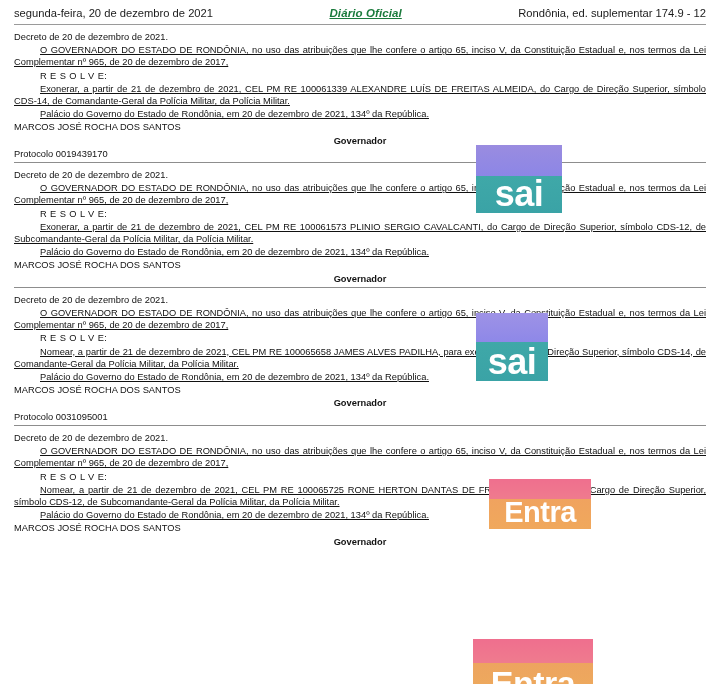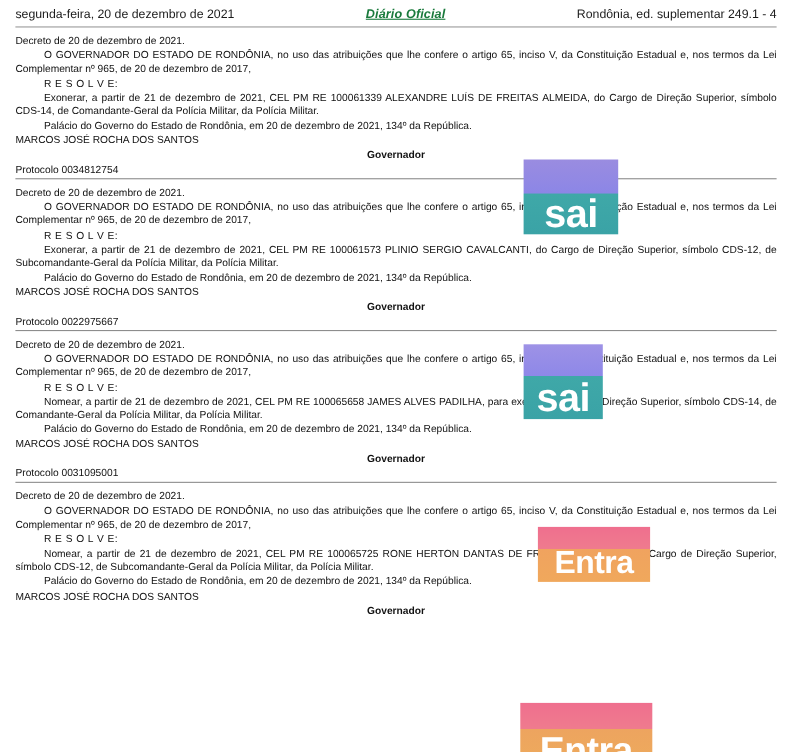--- a/index.html
+++ b/index.html
@@ -50,21 +50,21 @@
     padding: 6px 14px 0 14px;
   }
   .act p {
     margin: 0 0 1px 0;
     font-size: 9.3px;
     line-height: 12.2px;
     color: #111;
     text-align: justify;
   }
   .ctr { text-align: center; }
-  .indent { text-indent: 26px; }
+  .indent { text-indent: 26px; text-decoration: underline; }
   .resolve {
     padding-left: 26px;
     letter-spacing: .4px;
   }
   .sig-name { text-align: right; }
   .sig-role { text-align: center !important; font-weight: bold; }
   .protocol {
     text-align: right;
     font-size: 8.6px;
     color: #222;
@@ -112,45 +112,44 @@
   .grad-d { background: linear-gradient(180deg, #ef6f8e 0%, #ef7b8e 38%, #eda45f 39%, #eeac5c 100%); }
 </style>
 </head>
 <body>
 
 <div class="page">
 
   <div class="masthead">
     <div class="date">segunda-feira, 20 de dezembro de 2021</div>
     <div class="title">Diário Oficial</div>
-    <div class="edition">Rondônia, ed. suplementar 249.1 - 4</div>
+    <div class="edition">Rondônia, ed. suplementar 174.9 - 12</div>
   </div>
   <hr class="rule">
 
   <div class="act">
     <p class="ctr">Decreto de 20 de dezembro de 2021.</p>
     <p class="indent">O GOVERNADOR DO ESTADO DE RONDÔNIA, no uso das atribuições que lhe confere o artigo 65, inciso V, da Constituição Estadual e, nos termos da Lei Complementar nº 965, de 20 de dezembro de 2017,</p>
     <p class="resolve">R E S O L V E:</p>
     <p class="indent">Exonerar, a partir de 21 de dezembro de 2021, CEL PM RE 100061339 ALEXANDRE LUÍS DE FREITAS ALMEIDA, do Cargo de Direção Superior, símbolo CDS-14, de Comandante-Geral da Polícia Militar, da Polícia Militar.</p>
     <p class="indent">Palácio do Governo do Estado de Rondônia, em 20 de dezembro de 2021, 134º da República.</p>
     <p class="sig-name">MARCOS JOSÉ ROCHA DOS SANTOS</p>
     <p class="sig-role">Governador</p>
-    <p class="protocol">Protocolo 0034812754</p>
+    <p class="protocol">Protocolo 0019439170</p>
   </div>
   <hr class="sep">
 
   <div class="act">
     <p class="ctr">Decreto de 20 de dezembro de 2021.</p>
     <p class="indent">O GOVERNADOR DO ESTADO DE RONDÔNIA, no uso das atribuições que lhe confere o artigo 65, inciso V, da Constituição Estadual e, nos termos da Lei Complementar nº 965, de 20 de dezembro de 2017,</p>
     <p class="resolve">R E S O L V E:</p>
     <p class="indent">Exonerar, a partir de 21 de dezembro de 2021, CEL PM RE 100061573 PLINIO SERGIO CAVALCANTI, do Cargo de Direção Superior, símbolo CDS-12, de Subcomandante-Geral da Polícia Militar, da Polícia Militar.</p>
     <p class="indent">Palácio do Governo do Estado de Rondônia, em 20 de dezembro de 2021, 134º da República.</p>
     <p class="sig-name">MARCOS JOSÉ ROCHA DOS SANTOS</p>
     <p class="sig-role">Governador</p>
-    <p class="protocol">Protocolo 0022975667</p>
   </div>
   <hr class="sep">
 
   <div class="act">
     <p class="ctr">Decreto de 20 de dezembro de 2021.</p>
     <p class="indent">O GOVERNADOR DO ESTADO DE RONDÔNIA, no uso das atribuições que lhe confere o artigo 65, inciso V, da Constituição Estadual e, nos termos da Lei Complementar nº 965, de 20 de dezembro de 2017,</p>
     <p class="resolve">R E S O L V E:</p>
     <p class="indent">Nomear, a partir de 21 de dezembro de 2021, CEL PM RE 100065658 JAMES ALVES PADILHA, para exercer o Cargo de Direção Superior, símbolo CDS-14, de Comandante-Geral da Polícia Militar, da Polícia Militar.</p>
     <p class="indent">Palácio do Governo do Estado de Rondônia, em 20 de dezembro de 2021, 134º da República.</p>
     <p class="sig-name">MARCOS JOSÉ ROCHA DOS SANTOS</p>

